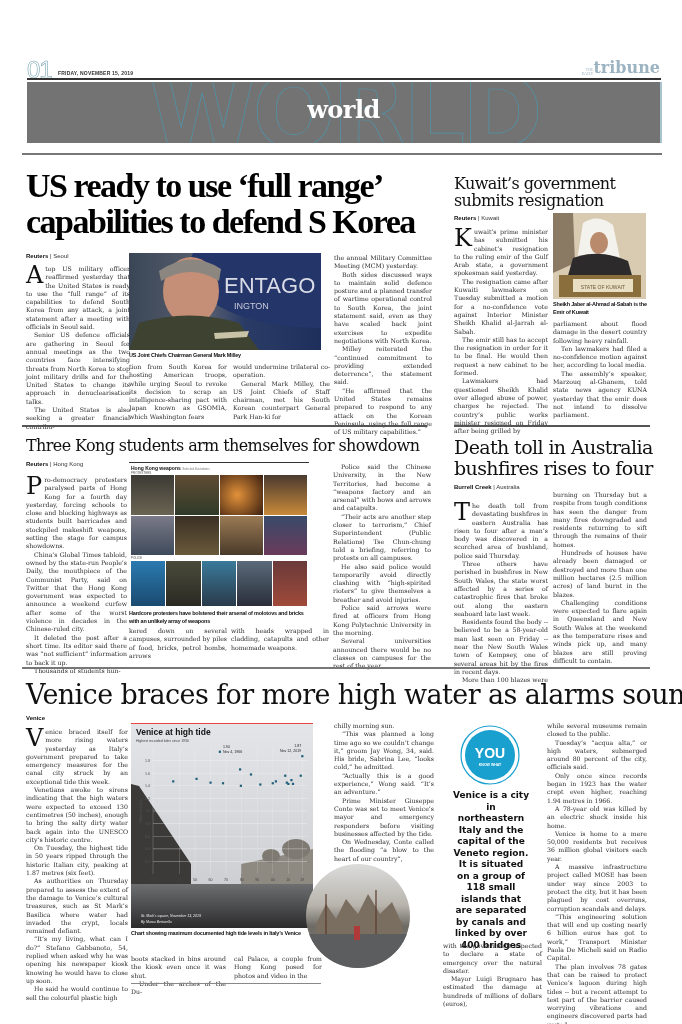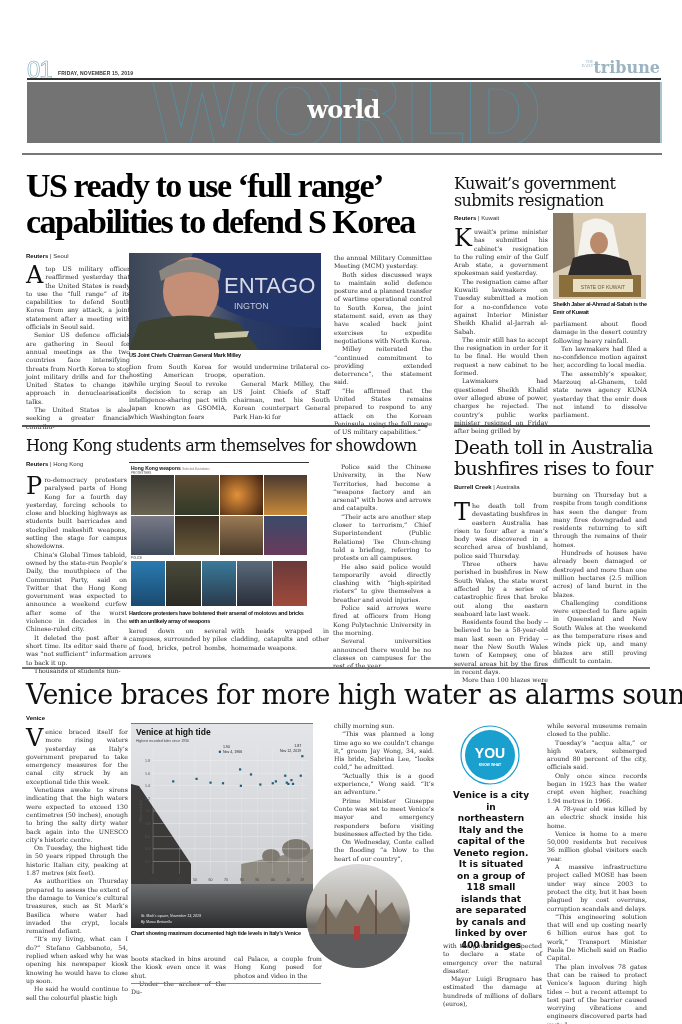--- a/index.html
+++ b/index.html
@@ -1,21 +1,21 @@
 <!DOCTYPE html>
 <html><head>
 <meta charset="utf-8">
 <style>
 *{box-sizing:border-box;margin:0;padding:0}
 html,body{width:682px;height:1024px;background:#fff;overflow:hidden}
 body{position:relative;font-family:"DejaVu Serif",serif;color:#222}
 .abs{position:absolute}
 .masthead-num{left:27px;top:58px;font-family:"Liberation Sans",sans-serif;font-size:24px;font-weight:300;color:#fff;-webkit-text-stroke:0.6px #7aa5b5;letter-spacing:-1px;line-height:1}
 .masthead-date{left:58px;top:70px;font-family:"Liberation Sans",sans-serif;font-size:5px;font-weight:bold;color:#333;letter-spacing:.2px}
-.logo{right:22px;top:60px;display:flex;align-items:flex-start;gap:0}
+.logo{right:22px;top:60px;display:flex;align-items:flex-end;gap:0}
 .logo-small{font-family:"Liberation Serif",serif;font-size:4px;line-height:4px;color:#9cb3c2;text-align:right}
 .logo-big{font-family:"DejaVu Serif",serif;font-weight:bold;font-size:16px;color:#9cb3c2;line-height:1}
 .rule-top{left:27px;top:78px;width:634px;height:1.5px;background:#333}
 .banner{left:27px;top:82px;width:635px;height:61px;background:#737373;overflow:hidden;border-right:2px solid #a7c4cf}
 .banner-outline{position:absolute;left:0;right:0;top:-18px;text-align:center;font-family:"DejaVu Sans",sans-serif;font-weight:bold;font-size:98px;letter-spacing:-4px;color:transparent;-webkit-text-stroke:0.7px #4f95ab;line-height:1}
 .banner-word{position:absolute;left:0;right:0;top:13px;text-align:center;font-family:"DejaVu Serif",serif;font-weight:bold;font-size:24px;color:#fff;letter-spacing:-0.5px}
 .rule{height:2px;background:#555}
 .hl-sans{font-family:Liberation Serif, serif;font-weight:bold;color:#000;letter-spacing:-1.5px;line-height:1.06}
 .hl-serif{font-family:"DejaVu Serif",serif;color:#111;letter-spacing:-0.6px;line-height:1.08}
 .byline{font-family:"Liberation Sans",sans-serif;font-size:6px;color:#333}
@@ -108,21 +108,21 @@
 <div class="abs caption" style="left:553px;top:301px;width:100px">Sheikh Jaber al-Ahmad al-Sabah is the Emir of Kuwait</div>
 <div class="abs col" style="left:553px;top:320px;width:94px">
   <p class="first">parliament about flood damage in the desert country following heavy rainfall.</p>
   <p>Ten lawmakers had filed a no-confidence motion against her, according to local media.</p>
   <p>The assembly’s speaker, Marzouq al-Ghanem, told state news agency KUNA yesterday that the emir does not intend to dissolve parliament.</p>
 </div>
 
 <div class="abs rule" style="left:22px;top:425px;width:405px"></div>
 <div class="abs rule" style="left:454px;top:425px;width:196px"></div>
 
-<div class="abs hl-serif" style="left:26px;top:437px;width:410px;font-size:16px;white-space:nowrap">Hong Kong students arm themselves for showdown</div>
+<div class="abs hl-serif" style="left:26px;top:437px;width:410px;font-size:16px;white-space:nowrap">Three Kong students arm themselves for showdown</div>
 <div class="abs byline" style="left:26px;top:461px"><b>Reuters</b> | <span>Hong Kong</span></div>
 <div class="abs col" style="left:26px;top:476px;width:101px">
   <p class="first"><span class="drop">P</span><span>ro-democracy protesters paralysed parts of Hong Kong for a fourth day yesterday, forcing schools to close and blocking highways as students built barricades and stockpiled makeshift weapons, setting the stage for campus showdowns.</span></p>
   <p>China’s Global Times tabloid, owned by the state-run People’s Daily, the mouthpiece of the Communist Party, said on Twitter that the Hong Kong government was expected to announce a weekend curfew after some of the worst violence in decades in the Chinese-ruled city.</p>
   <p>It deleted the post after a short time. Its editor said there was “not sufficient” information to back it up.</p>
   <p>Thousands of students hun-</p>
 </div>
 
 <div class="abs photo" style="left:129px;top:462px;width:180px;height:146px;background:#fff;border-top:1px solid #333">
   <div style="font-family:'Liberation Sans',sans-serif;font-size:5px;font-weight:bold;padding:2px 2px 0 2px;color:#111"><span>Hong Kong weapons</span> <span style="font-weight:normal;font-size:3px;color:#777">Selected illustrations</span></div>

